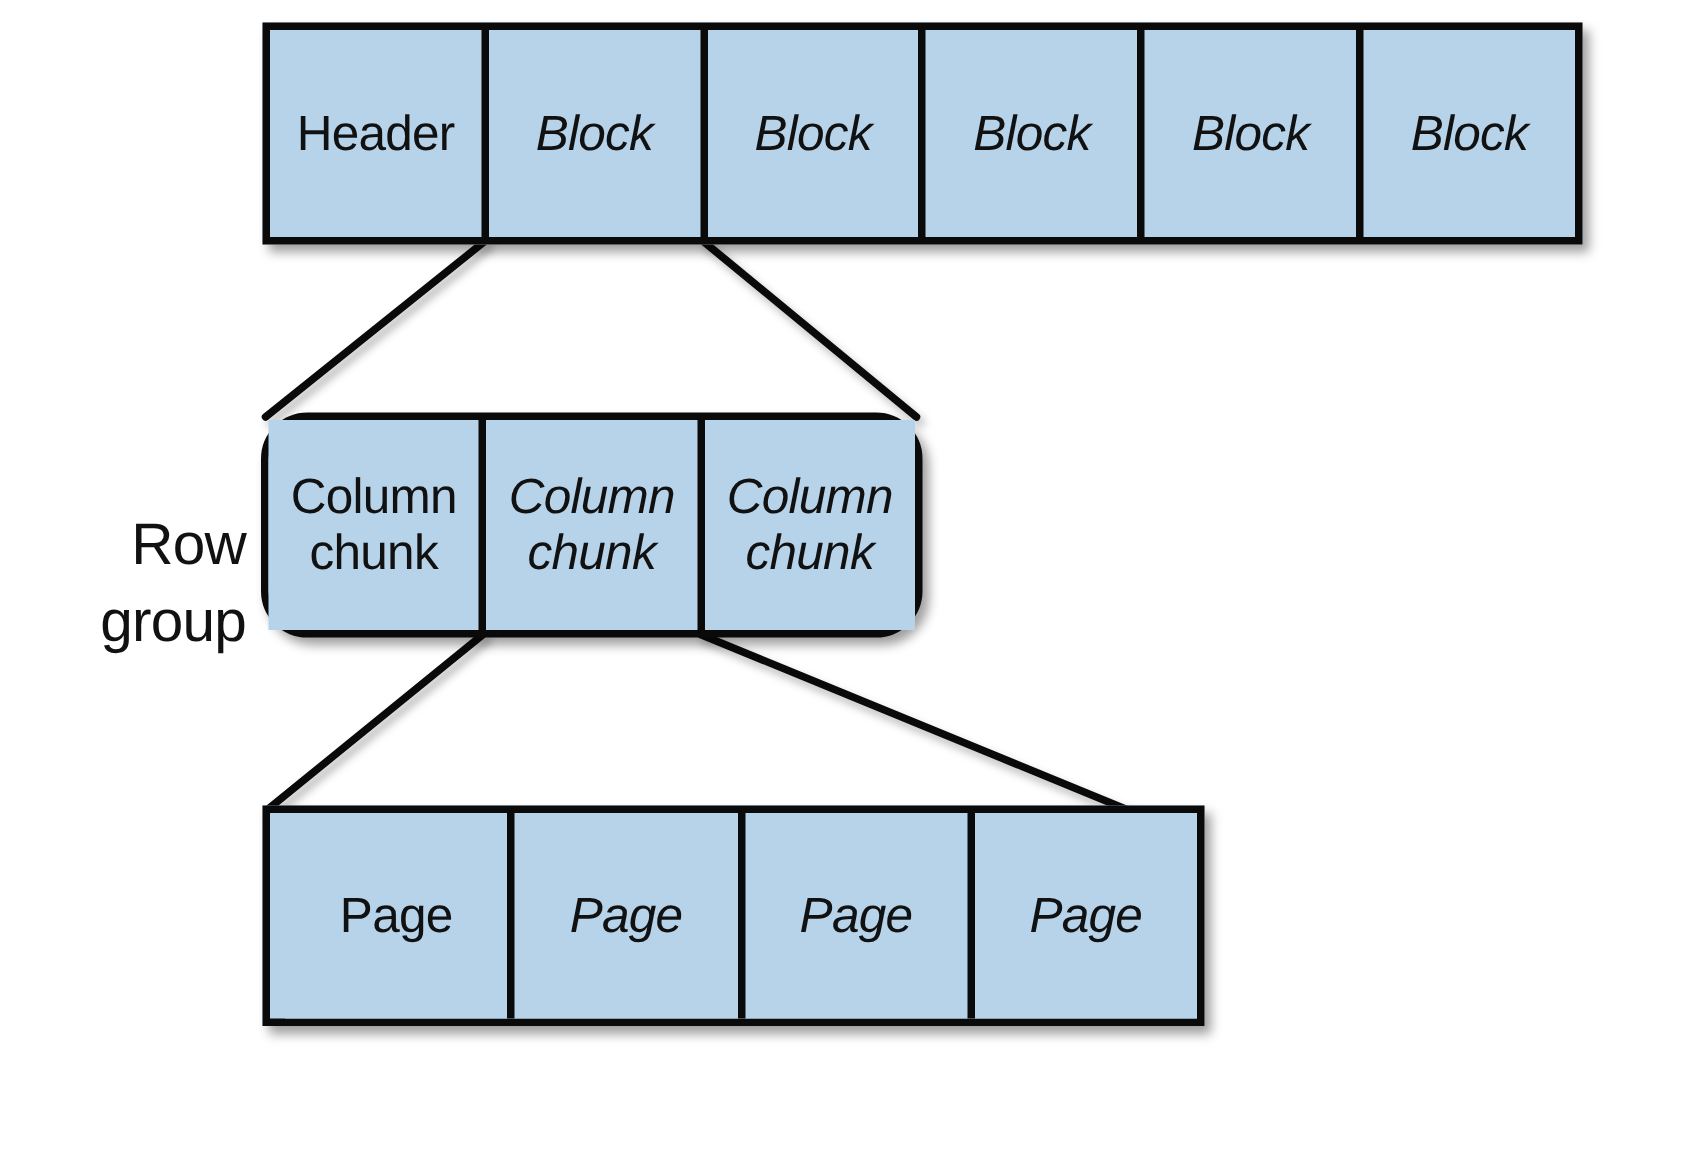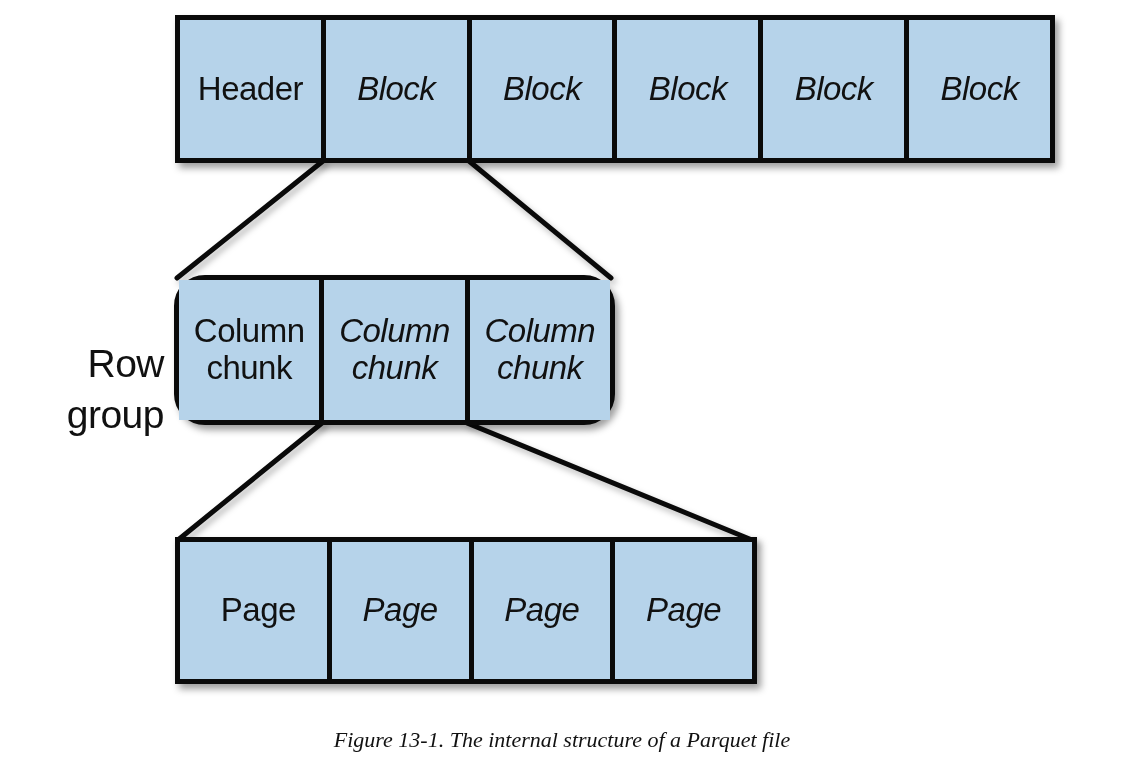--- a/index.html
+++ b/index.html
@@ -53,21 +53,21 @@
     padding: 0 3px;
     letter-spacing: -0.5px;
     background: var(--fill);
   }
   .cell + .cell {
     border-left: 5px solid var(--line);
     font-style: italic;
   }
   .row-top    { left: 175px; top: 15px;  width: 880px; height: 148px; }
   .row-mid    { left: 174px; top: 275px; width: 441px; height: 150px; border-radius: 31px; }
-  .row-bottom { left: 175px; top: 537px; width: 582px; height: 147px; padding-left: 10px; }
+  .row-bottom { left: 175px; top: 537px; width: 628px; height: 147px; padding-left: 10px; }
   .rowgroup-label {
     position: absolute;
     left: 26px;
     top: 296px;
     width: 138px;
     text-align: right;
     font-size: 39px;
     line-height: 1.3;
     letter-spacing: -0.5px;
     margin-top: 43px;
@@ -112,15 +112,14 @@
     <div class="cell">Column chunk</div>
   </div>
 
   <div class="row row-bottom">
     <div class="cell">Page</div>
     <div class="cell">Page</div>
     <div class="cell">Page</div>
     <div class="cell">Page</div>
   </div>
 
-  <div class="caption">Figure 13-1. The internal structure of a Parquet file</div>
 
 </div>
 
 </body></html>

